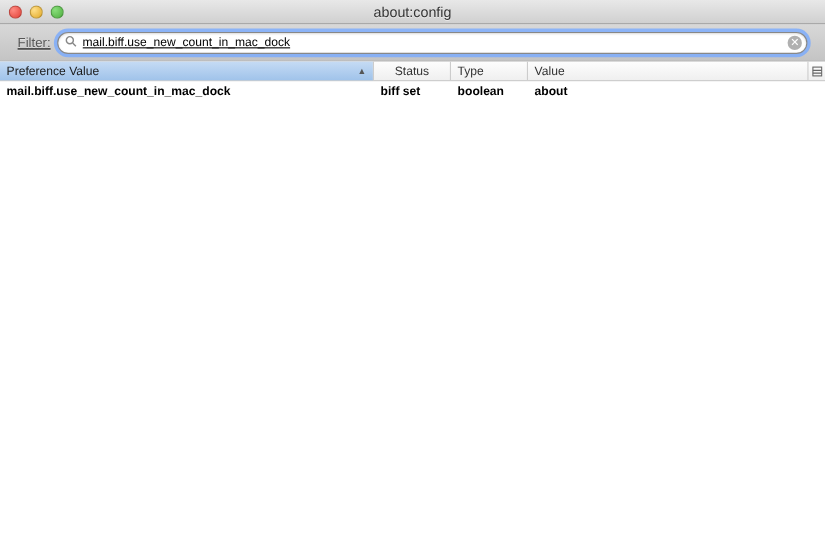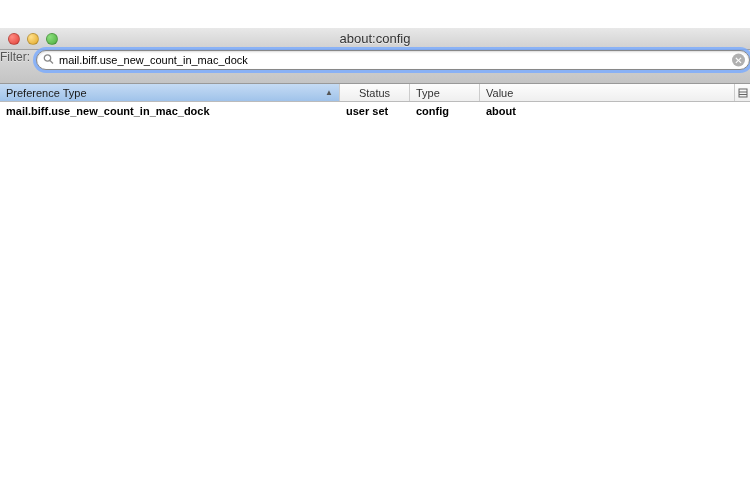--- a/index.html
+++ b/index.html
@@ -18,21 +18,20 @@
       flex-direction: column;
     }
     .titlebar {
       height: 22px;
       background: linear-gradient(to bottom, #e8e8e8 0%, #d0d0d0 100%);
       border-bottom: 1px solid #a0a0a0;
       display: flex;
       align-items: center;
       padding: 0 8px;
       position: relative;
-      margin-top: 28px;
     }
     .traffic-lights {
       display: flex;
       gap: 7px;
       align-items: center;
     }
     .traffic-light {
       width: 12px;
       height: 12px;
       border-radius: 50%;
@@ -48,23 +47,24 @@
       font-size: 13px;
       color: #333;
       text-shadow: 0 1px 0 rgba(255,255,255,0.5);
       pointer-events: none;
     }
     .toolbar {
       height: 34px;
       background: linear-gradient(to bottom, #d8d8d8 0%, #c4c4c4 100%);
       border-bottom: 1px solid #999;
       display: flex;
-      align-items: flex-start;
-      padding: 0 0;
+      align-items: center;
+      padding: 0 16px;
       gap: 6px;
+      text-decoration: underline;
     }
     .filter-label {
       color: #555;
       font-size: 12px;
       text-shadow: 0 1px 0 rgba(255,255,255,0.4);
     }
     .search-wrap {
       flex: 1;
       position: relative;
       display: flex;
@@ -187,21 +187,21 @@
             <line x1="7" y1="7" x2="10" y2="10" stroke="#888" stroke-width="1.3"></line>
           </svg>
       </span>
       <input class="search-input" type="text" value="mail.biff.use_new_count_in_mac_dock" style="">
       <span class="clear-icon">✕</span>
     </div>
   </div>
 
   <div class="table-header">
     <div class="th col-name sorted">
-      <span>Preference Type</span>
+      <span>Preference Value</span>
       <span class="sort-icon">▲</span>
     </div>
     <div class="th col-status">
       <span>Status</span>
     </div>
     <div class="th col-type">
       <span>Type</span>
     </div>
     <div class="th col-value">
       <span>Value</span>
@@ -211,18 +211,18 @@
           <rect x="1" y="1" width="8" height="8" fill="none" stroke="#666" stroke-width="1"></rect>
           <line x1="1" y1="4" x2="9" y2="4" stroke="#666" stroke-width="1"></line>
           <line x1="1" y1="6.5" x2="9" y2="6.5" stroke="#666" stroke-width="1"></line>
         </svg>
     </div>
   </div>
 
   <div class="table-body">
     <div class="row user-set">
       <div class="td col-name">mail.biff.use_new_count_in_mac_dock</div>
-      <div class="td col-status">user set</div>
-      <div class="td col-type">config</div>
+      <div class="td col-status">biff set</div>
+      <div class="td col-type">boolean</div>
       <div class="td col-value">about</div>
     </div>
   </div>
 </div>
 
 </body></html>

